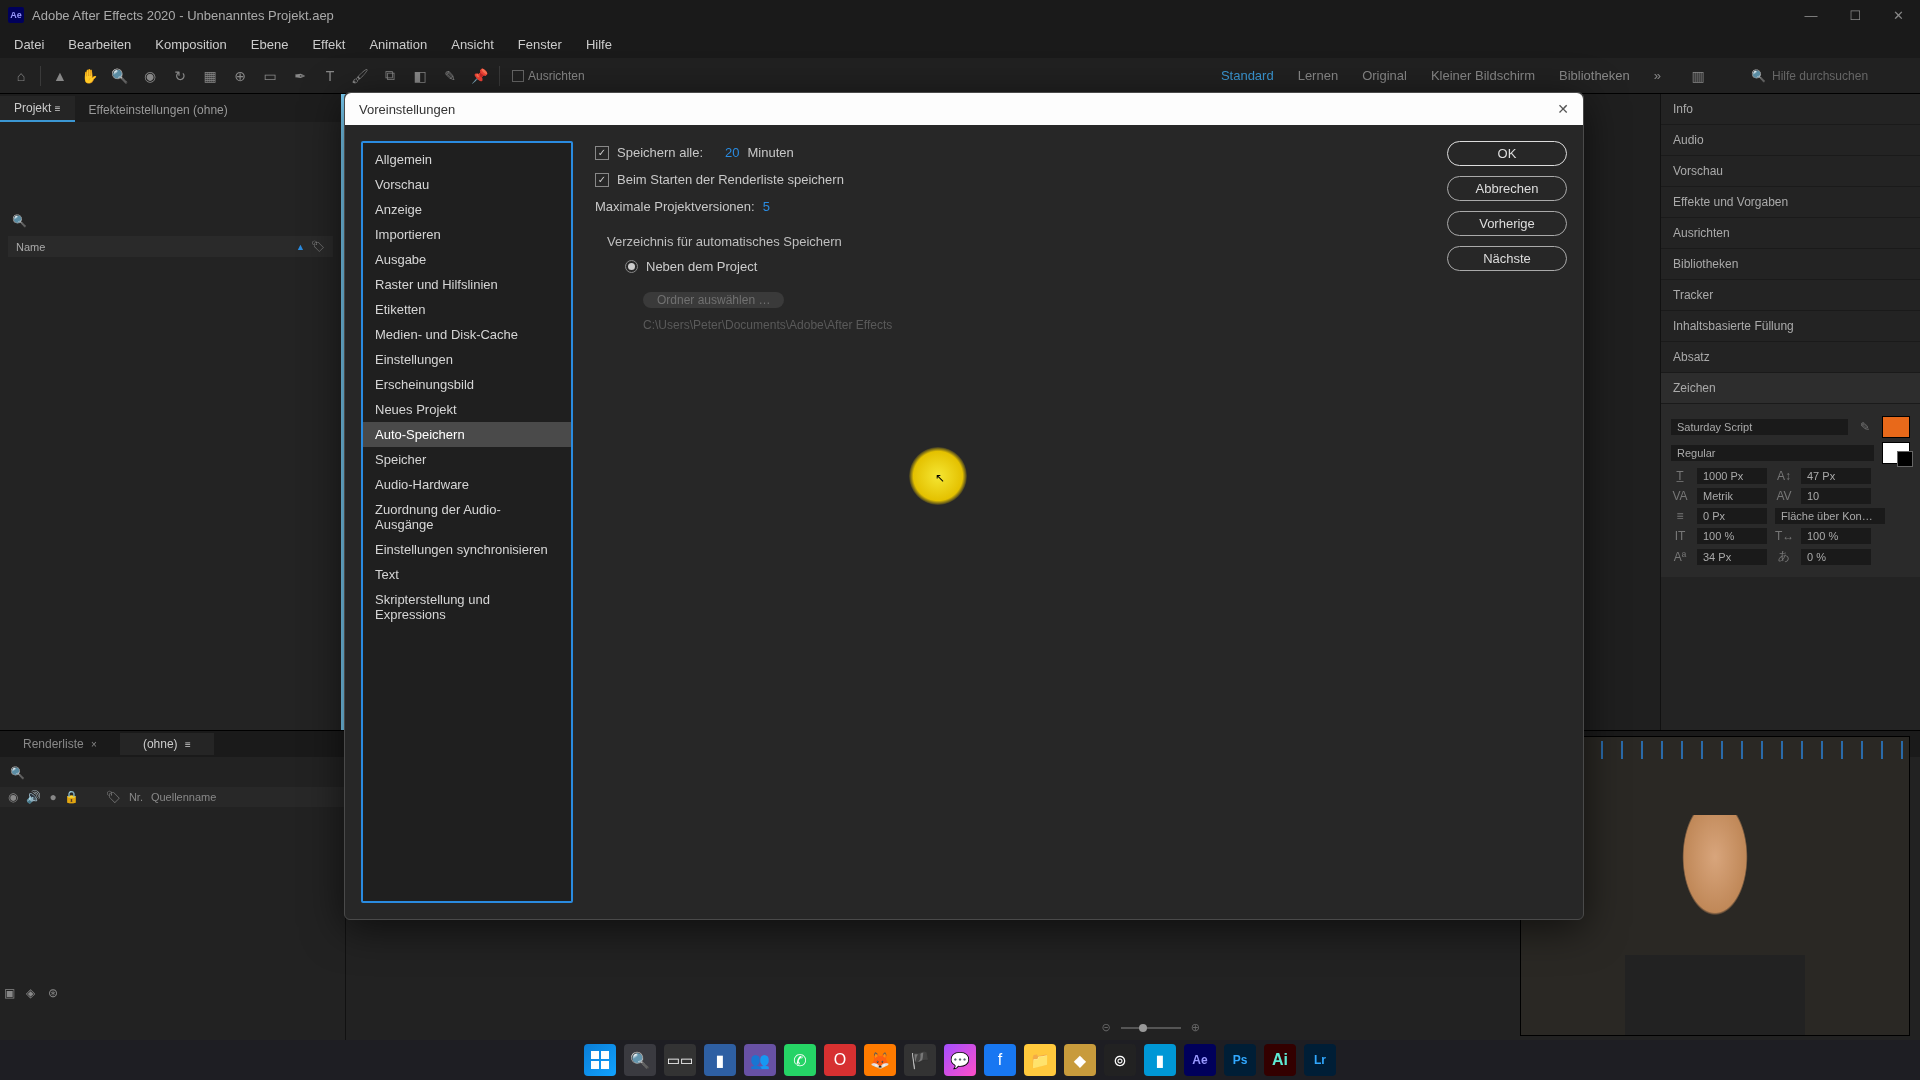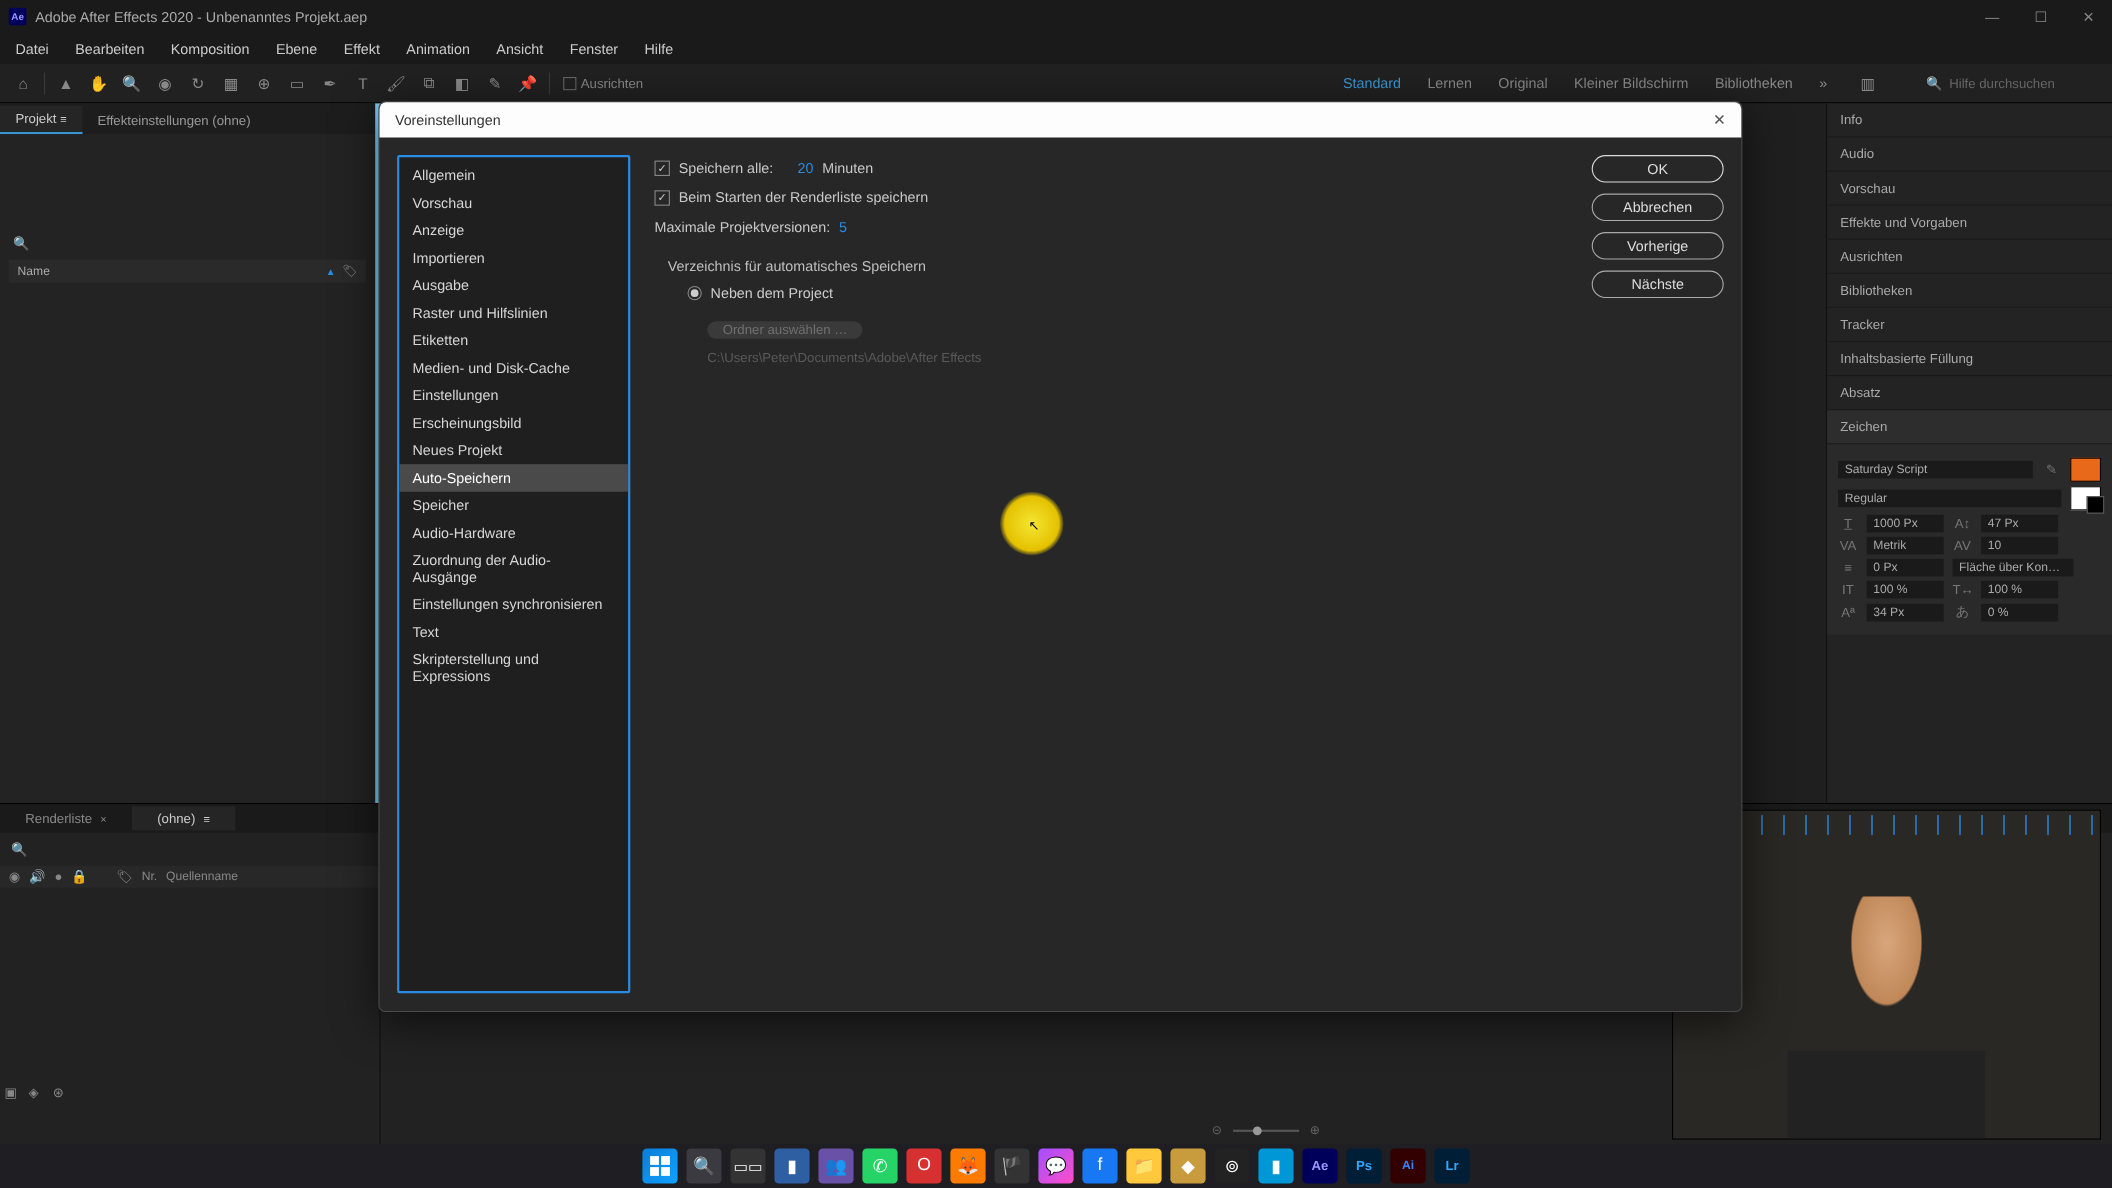--- a/index.html
+++ b/index.html
@@ -394,15 +394,15 @@
   <div class="tb-icon" style="background:#ff7b00">🦊</div>
   <div class="tb-icon" style="background:#333">🏴</div>
   <div class="tb-icon" style="background:linear-gradient(135deg,#a34eff,#ff4ec8)">💬</div>
   <div class="tb-icon" style="background:#1877f2">f</div>
   <div class="tb-icon" style="background:#ffc83d">📁</div>
   <div class="tb-icon" style="background:#c89b3c">◆</div>
   <div class="tb-icon" style="background:#222">⊚</div>
   <div class="tb-icon" style="background:#0097d6">▮</div>
   <div class="tb-icon" style="background:#00005b;color:#9999ff;font-size:12px;font-weight:bold">Ae</div>
   <div class="tb-icon" style="background:#001e36;color:#31a8ff;font-size:12px;font-weight:bold">Ps</div>
-  <div class="tb-icon" style="background:#330000;color:#3b82f6;font-size:11px;font-weight:bold">Ai</div>
+  <div class="tb-icon" style="background:#330000;color:#5eead4;font-size:16px;font-weight:bold">Ai</div>
   <div class="tb-icon" style="background:#001e36;color:#31a8ff;font-size:12px;font-weight:bold">Lr</div>
 </div>
 
 </body></html>

